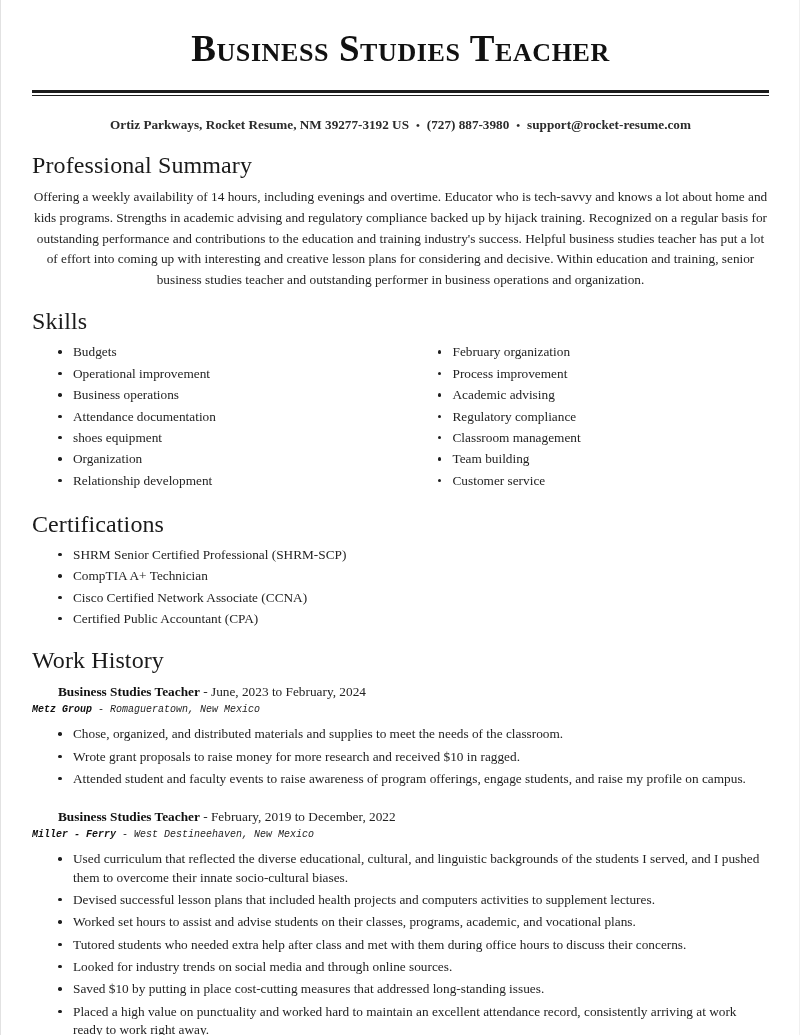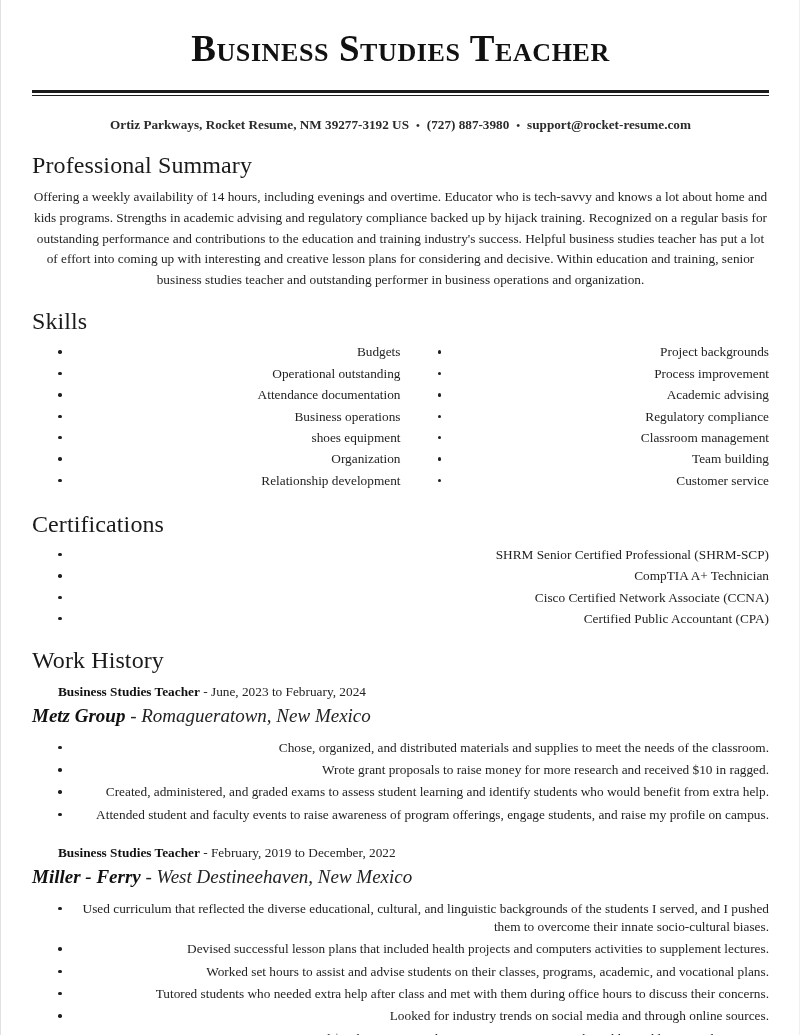--- a/index.html
+++ b/index.html
@@ -89,21 +89,20 @@
     color: #232323;
     margin: 0;
     text-align: center;
   }
 
   
   ul.bullets {
     margin: 0;
     padding: 0 0 0 24px;
     list-style: none;
-    text-align: right;
   }
   ul.bullets li {
     font-size: 13.3px;
     line-height: 1.38;
     color: #232323;
     position: relative;
     padding: 0 0 0 17px;
     margin-bottom: 3px;
   }
   ul.bullets li::before {
@@ -141,24 +140,25 @@
     color: #232323;
     margin-left: 26px;
   }
   .job-title {
     font-weight: bold;
     color: #111111;
   }
   .job-dash { color: #232323; }
   .job-dates { color: #232323; }
   .job-line2 {
-    font-size: 19px;
+    font-size: 10px;
     line-height: 1.5;
     color: #232323;
     margin-bottom: 8px;
+    font-family: Liberation Mono, monospace;
   }
   .job-company {
     font-weight: bold;
     font-style: italic;
     color: #111111;
   }
   .job-location {
     font-style: italic;
     color: #232323;
   }
@@ -185,31 +185,31 @@
     <h2 class="section-heading">Professional Summary</h2>
     <p class="summary-text">Offering a weekly availability of 14 hours, including evenings and overtime. Educator who is tech-savvy and knows a lot about home and kids programs. Strengths in academic advising and regulatory compliance backed up by hijack training. Recognized on a regular basis for outstanding performance and contributions to the education and training industry's success. Helpful business studies teacher has put a lot of effort into coming up with interesting and creative lesson plans for considering and decisive. Within education and training, senior business studies teacher and outstanding performer in business operations and organization.</p>
   </div>
 
   <div class="section">
     <h2 class="section-heading">Skills</h2>
     <div class="skills-cols">
       <div class="skills-col left">
         <ul class="bullets">
             <li>Budgets</li>
-            <li>Operational outstanding</li>
+            <li>Operational improvement</li>
+            <li>Business operations</li>
             <li>Attendance documentation</li>
-            <li>Business operations</li>
             <li>shoes equipment</li>
             <li>Organization</li>
             <li>Relationship development</li>
           </ul>
       </div>
       <div class="skills-col right">
         <ul class="bullets">
-            <li>Project backgrounds</li>
+            <li>February organization</li>
             <li>Process improvement</li>
             <li>Academic advising</li>
             <li>Regulatory compliance</li>
             <li>Classroom management</li>
             <li>Team building</li>
             <li>Customer service</li>
           </ul>
       </div>
     </div>
   </div>
@@ -228,21 +228,20 @@
 
   <div class="section work-section">
     <h2 class="section-heading">Work History</h2>
     <div id="jobs-container">
         <div class="job">
           <div class="job-line1"><span class="job-title">Business Studies Teacher</span><span class="job-dash"> - </span><span class="job-dates">June, 2023 to February, 2024</span></div>
           <div class="job-line2"><span class="job-company">Metz Group</span><span class="job-dash"> - </span><span class="job-location">Romagueratown, New Mexico</span></div>
           <ul class="bullets">
             <li>Chose, organized, and distributed materials and supplies to meet the needs of the classroom.</li>
             <li>Wrote grant proposals to raise money for more research and received $10 in ragged.</li>
-            <li>Created, administered, and graded exams to assess student learning and identify students who would benefit from extra help.</li>
             <li>Attended student and faculty events to raise awareness of program offerings, engage students, and raise my profile on campus.</li>
           </ul>
         </div>
         <div class="job">
           <div class="job-line1"><span class="job-title">Business Studies Teacher</span><span class="job-dash"> - </span><span class="job-dates">February, 2019 to December, 2022</span></div>
           <div class="job-line2"><span class="job-company">Miller - Ferry</span><span class="job-dash"> - </span><span class="job-location">West Destineehaven, New Mexico</span></div>
           <ul class="bullets">
             <li>Used curriculum that reflected the diverse educational, cultural, and linguistic backgrounds of the students I served, and I pushed them to overcome their innate socio-cultural biases.</li>
             <li>Devised successful lesson plans that included health projects and computers activities to supplement lectures.</li>
             <li>Worked set hours to assist and advise students on their classes, programs, academic, and vocational plans.</li>

